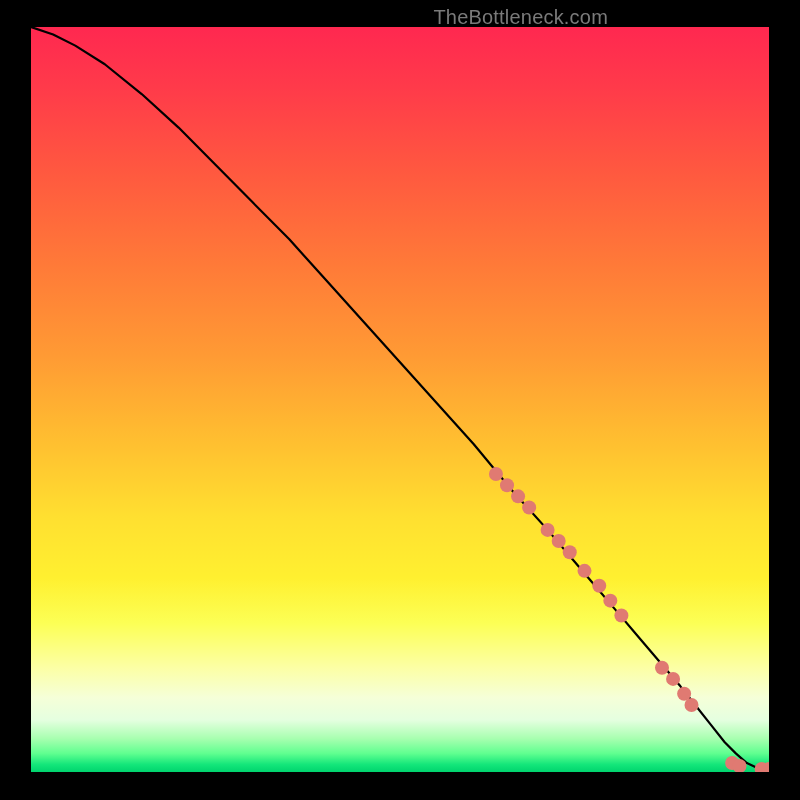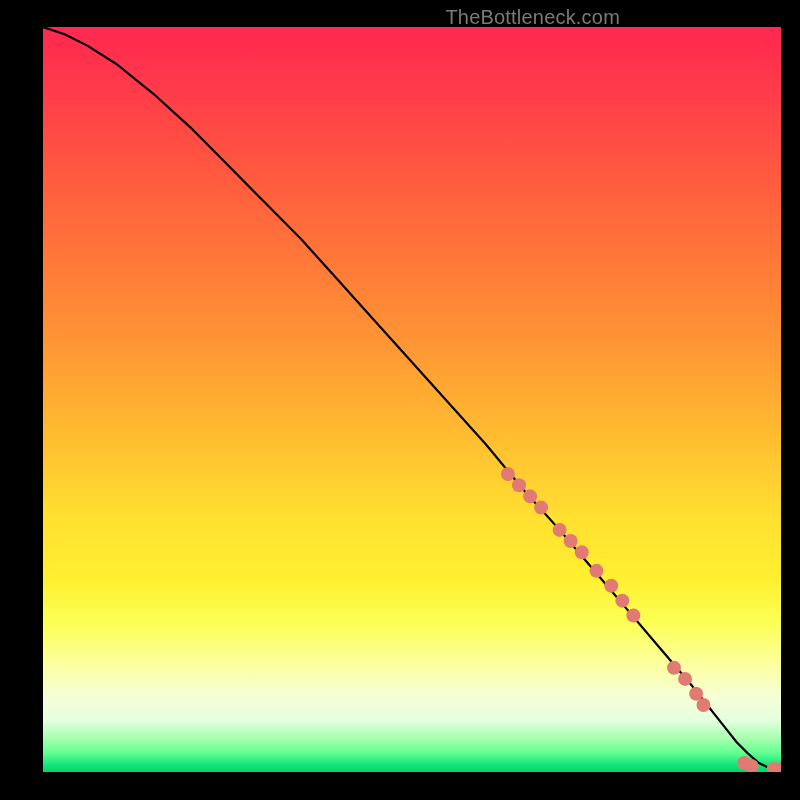--- a/index.html
+++ b/index.html
@@ -9,21 +9,20 @@
     height: 800px;
     background: #000;
     font-family: Arial, Helvetica, sans-serif;
     overflow: hidden;
   }
   .stage {
     position: relative;
     width: 640px;
     height: 800px;
     background: #000;
-    margin-left: 12px;
   }
   .panel {
     position: absolute;
     left: 31px;
     top: 27px;
     width: 738px;
     height: 745px;
   }
   .gradient {
     position: absolute;

